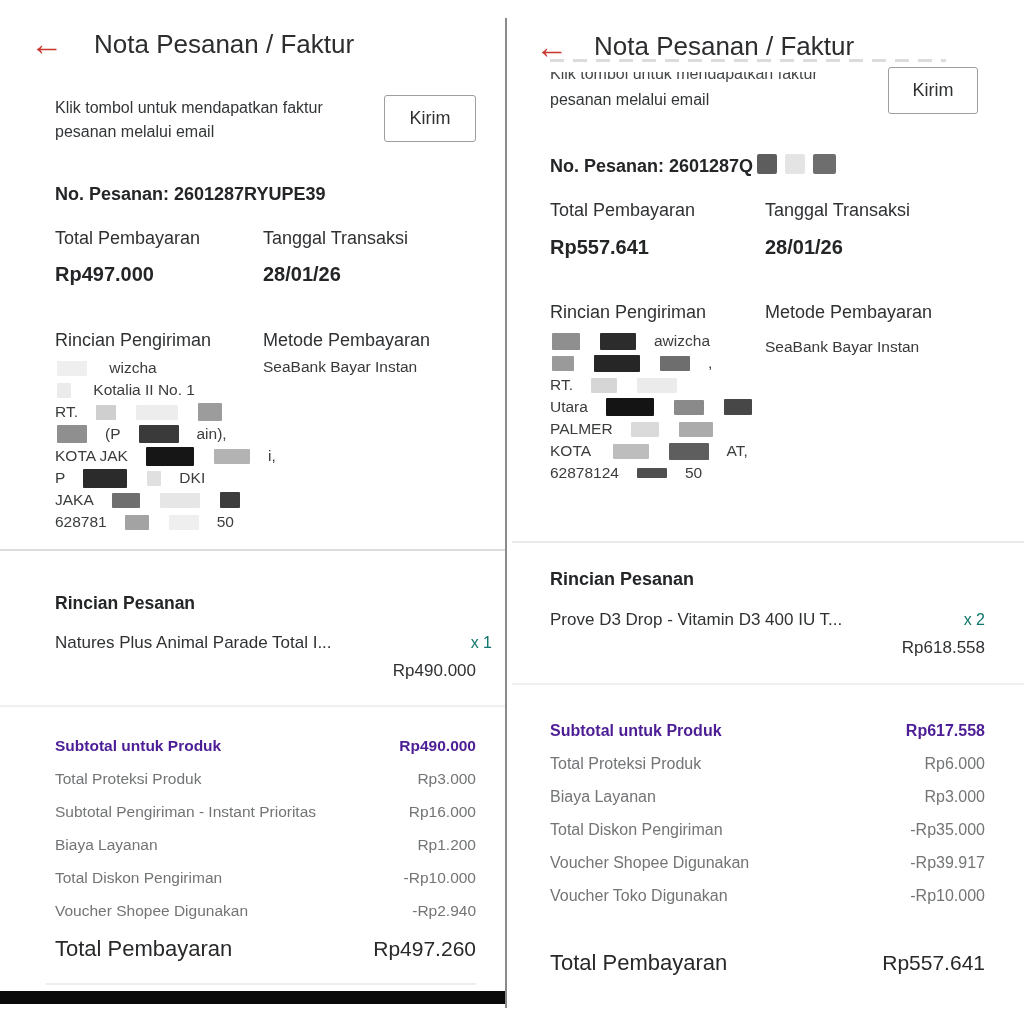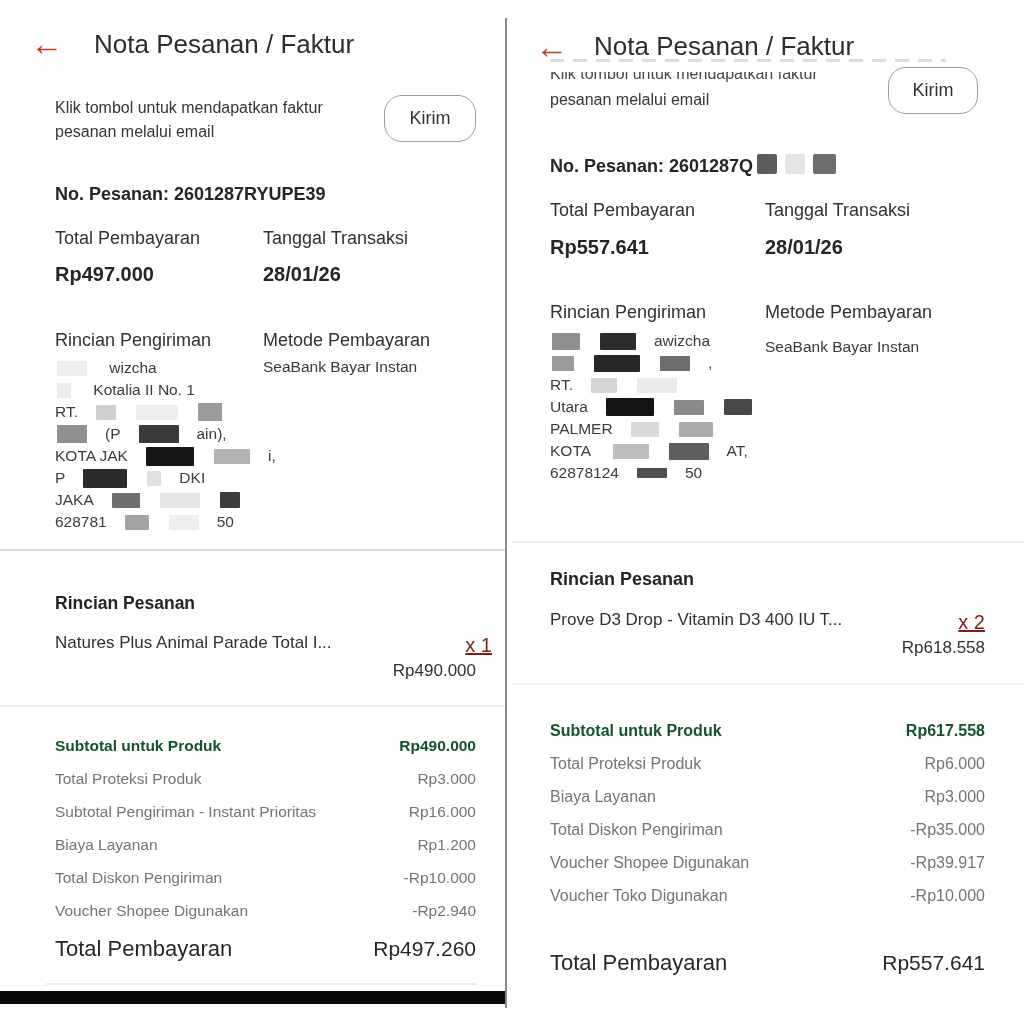--- a/index.html
+++ b/index.html
@@ -6,37 +6,37 @@
   body{width:1024px;height:1024px;font-family:"Liberation Sans",sans-serif;color:#2b2d2f;}
   .wrap{position:relative;width:1024px;height:1024px;background:#fff;overflow:hidden;}
   .panel{position:absolute;top:0;height:1024px;background:#fff;}
   .panel.left{left:0;width:506px;}
   .panel.right{left:512px;width:512px;}
   .vdivider{position:absolute;left:505px;top:18px;width:2px;height:990px;background:#8a8a8a;}
   .abs{position:absolute;}
   .back{font-size:33px;line-height:33px;color:#c8372d;cursor:pointer;background:none;border:none;padding:0;font-family:inherit;}
   .title{font-size:26px;font-weight:normal;color:#2b2d2f;margin:0;}
   .prompt{font-size:16px;line-height:23.5px;color:#333537;margin:0;}
-  .kirim{background:#fff;border:1px solid #9e9e9e;border-radius:18px;font-size:18px;color:#2e3032;font-family:inherit;cursor:pointer;}
+  .kirim{background:#fff;border:1px solid #9e9e9e;border-radius:3px;font-size:18px;color:#2e3032;font-family:inherit;cursor:pointer;}
   .orderno{font-size:18px;font-weight:bold;color:#232527;white-space:nowrap;display:flex;align-items:center;}
   .flabel{font-size:18px;color:#2f3133;}
   .fvalue{font-size:20px;font-weight:bold;color:#232527;}
   .small{font-size:15.5px;color:#38393b;}
   .address{font-size:15.5px;color:#3a3c3e;}
   .addr-line{height:22px;display:flex;align-items:center;white-space:pre;gap:16px;}
   .seg-b{display:inline-block;height:15px;margin:0 2px;border-radius:1px;}
   .ono-b{display:inline-block;height:20px;margin:0 4px;border-radius:2px;}
   .hdiv{position:absolute;height:2px;}
   .sec-title{font-size:17.5px;font-weight:bold;color:#232527;}
   .item-name{font-size:17px;color:#2f3133;}
-  .item-qty{font-size:20px;color:#7f1d1d;text-decoration:underline;}
+  .item-qty{font-size:16px;color:#0f766e;}
   .item-price{font-size:17px;color:#2f3133;}
   .summary .sum-row{display:flex;justify-content:space-between;align-items:flex-start;height:33px;font-size:15.5px;color:#727476;}
   .panel.right .summary .sum-row{font-size:16px;}
-  .summary .sum-row.em{color:#14532d;font-weight:bold;}
+  .summary .sum-row.em{color:#4c1d95;font-weight:bold;}
   .total-row{display:flex;justify-content:space-between;align-items:baseline;color:#26282a;}
   .total-row .t-label{font-size:22px;}
   .total-row .t-value{font-size:21px;}
   .blackbar{position:absolute;left:0;top:991px;width:506px;height:13px;background:#0a0a0a;}
   .hairline{position:absolute;top:983px;left:46px;right:30px;height:2px;background:#ededed;}
   .ghost-row{position:absolute;height:3px;opacity:.65;background:repeating-linear-gradient(90deg,#c9c9c9 0 14px,transparent 14px 23px);}
   .clip-wrap{position:absolute;height:13px;overflow:hidden;}
   .clip-inner{display:block;font-size:16px;line-height:22px;transform:translateY(-9px);color:#454749;white-space:nowrap;}
 </style>
 </head>

